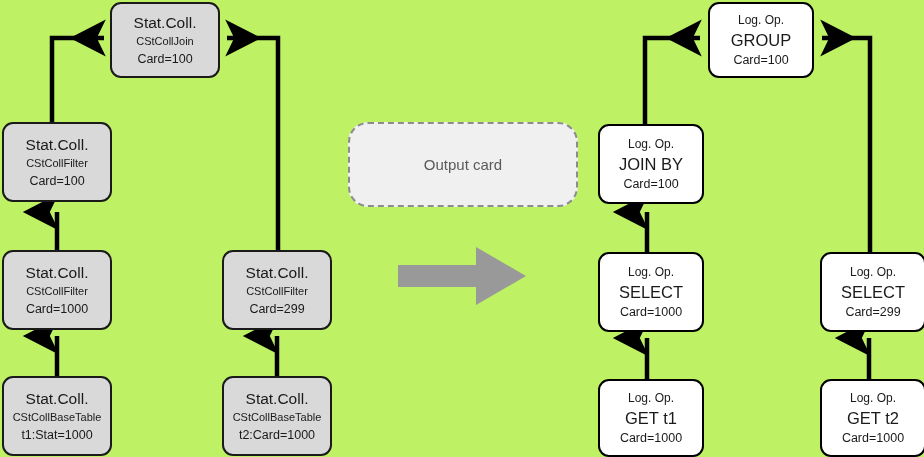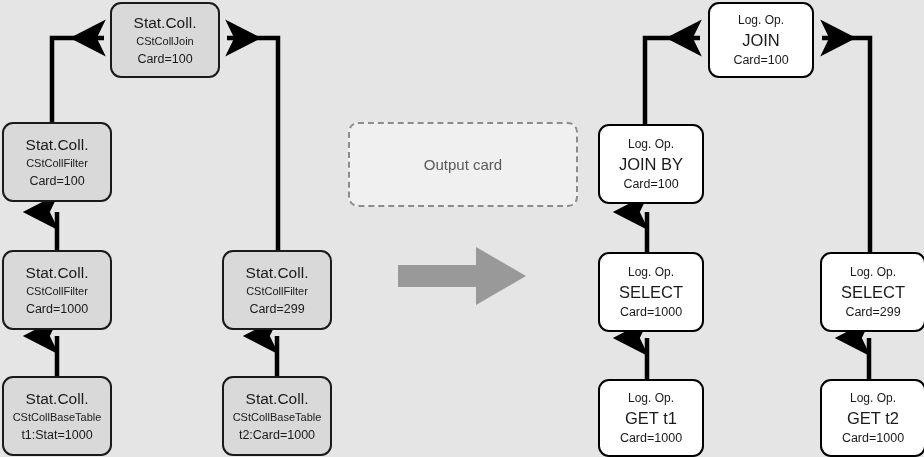--- a/index.html
+++ b/index.html
@@ -8,21 +8,21 @@
     background: #ffffff;
   }
   body {
     font-family: "Liberation Sans", sans-serif;
   }
   #canvas {
     position: relative;
     width: 924px;
     height: 457px;
     overflow: hidden;
-    background: #e5e5e5;
+    background: #bef264;
   }
   svg.edges {
     position: absolute;
     left: 0;
     top: 0;
     width: 924px;
     height: 457px;
     overflow: visible;
     pointer-events: none;
   }
@@ -69,21 +69,21 @@
   .node.logop .l3 { font-size: 12.5px; }
 
   .outputcard {
     position: absolute;
     box-sizing: border-box;
     left: 348px;
     top: 122px;
     width: 230px;
     height: 85px;
     border: 2px dashed #8c8c8c;
-    border-radius: 10px;
+    border-radius: 20px;
     background: #f0f0f0;
     display: flex;
     align-items: center;
     justify-content: center;
     font-size: 15px;
     color: #5a5a5a;
     z-index: 2;
   }
   .bigarrow {
     position: absolute;
@@ -172,21 +172,21 @@
   <div class="outputcard">
     <span>Output card</span>
   </div>
 
   <svg class="bigarrow" viewBox="0 0 130 62">
     <path d="M0,20 L78,20 L78,2 L128,31 L78,60 L78,42 L0,42 Z" fill="#999999"></path>
   </svg>
 
   <div class="node logop" style="left:708px; top:2px; width:106px; height:76px;">
     <div class="l1">Log. Op.</div>
-    <div class="l2">JOIN</div>
+    <div class="l2">GROUP</div>
     <div class="l3">Card=100</div>
   </div>
 
   <div class="node logop" style="left:598px; top:124px; width:106px; height:80px;">
     <div class="l1">Log. Op.</div>
     <div class="l2">JOIN BY</div>
     <div class="l3">Card=100</div>
   </div>
 
   <div class="node logop" style="left:598px; top:252px; width:106px; height:80px;">

